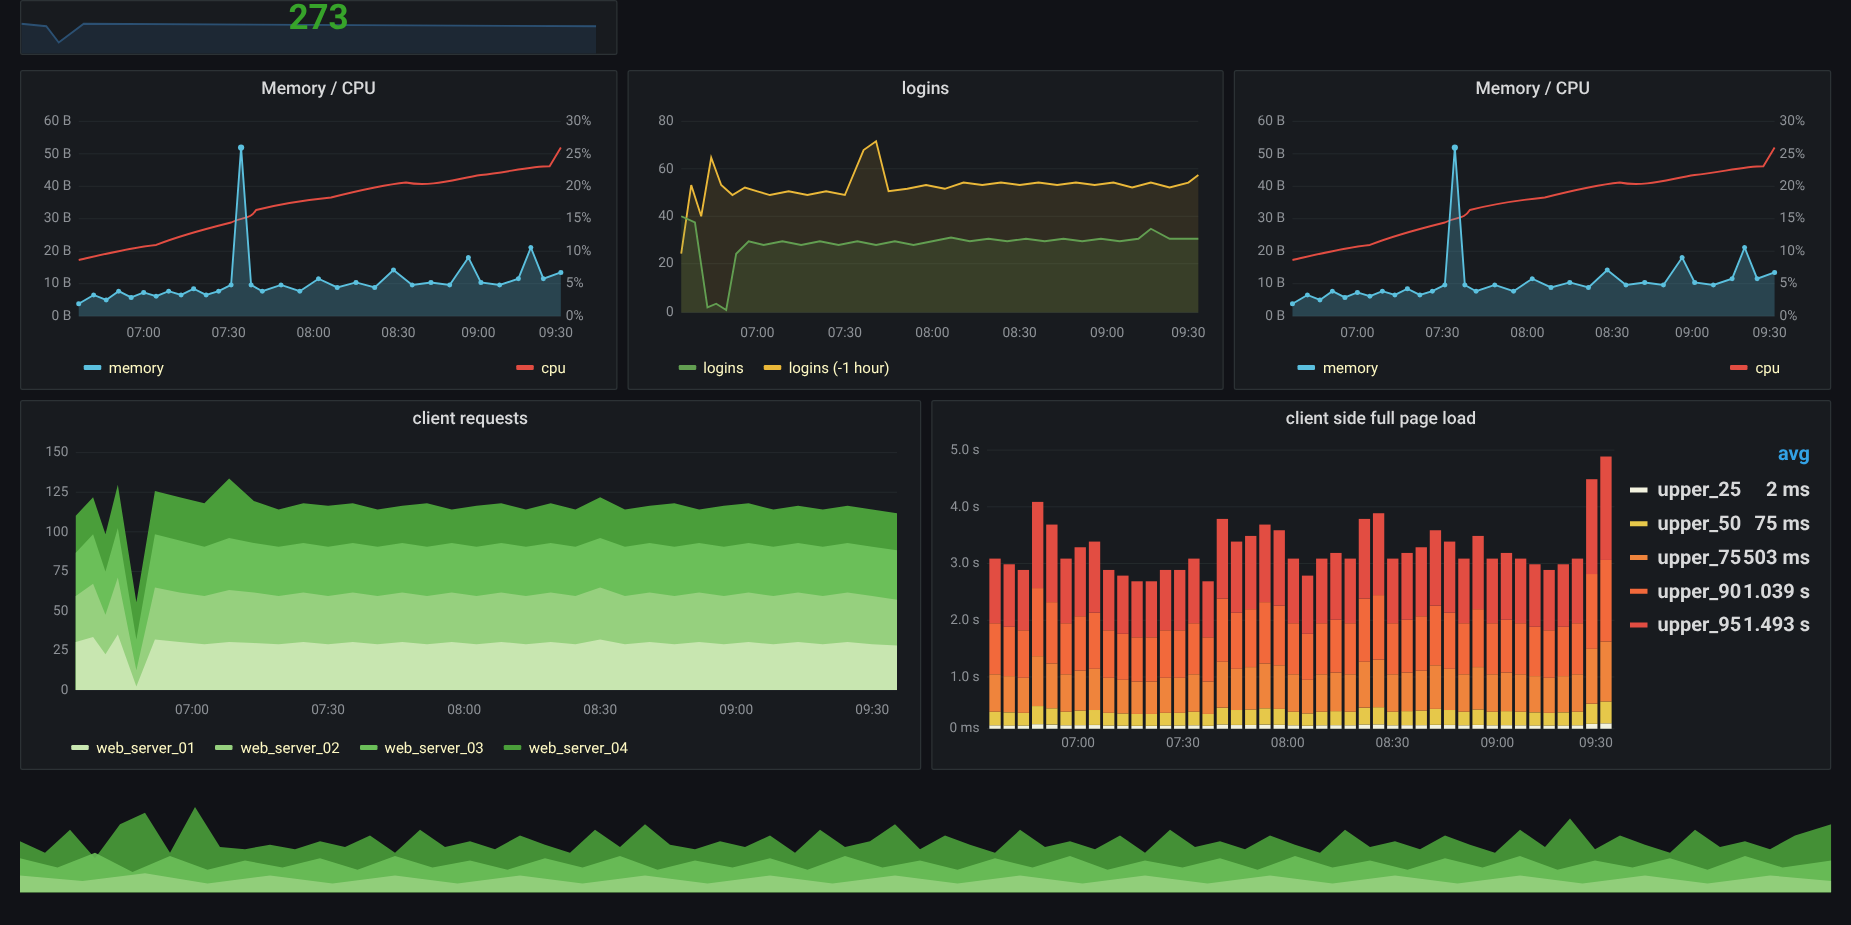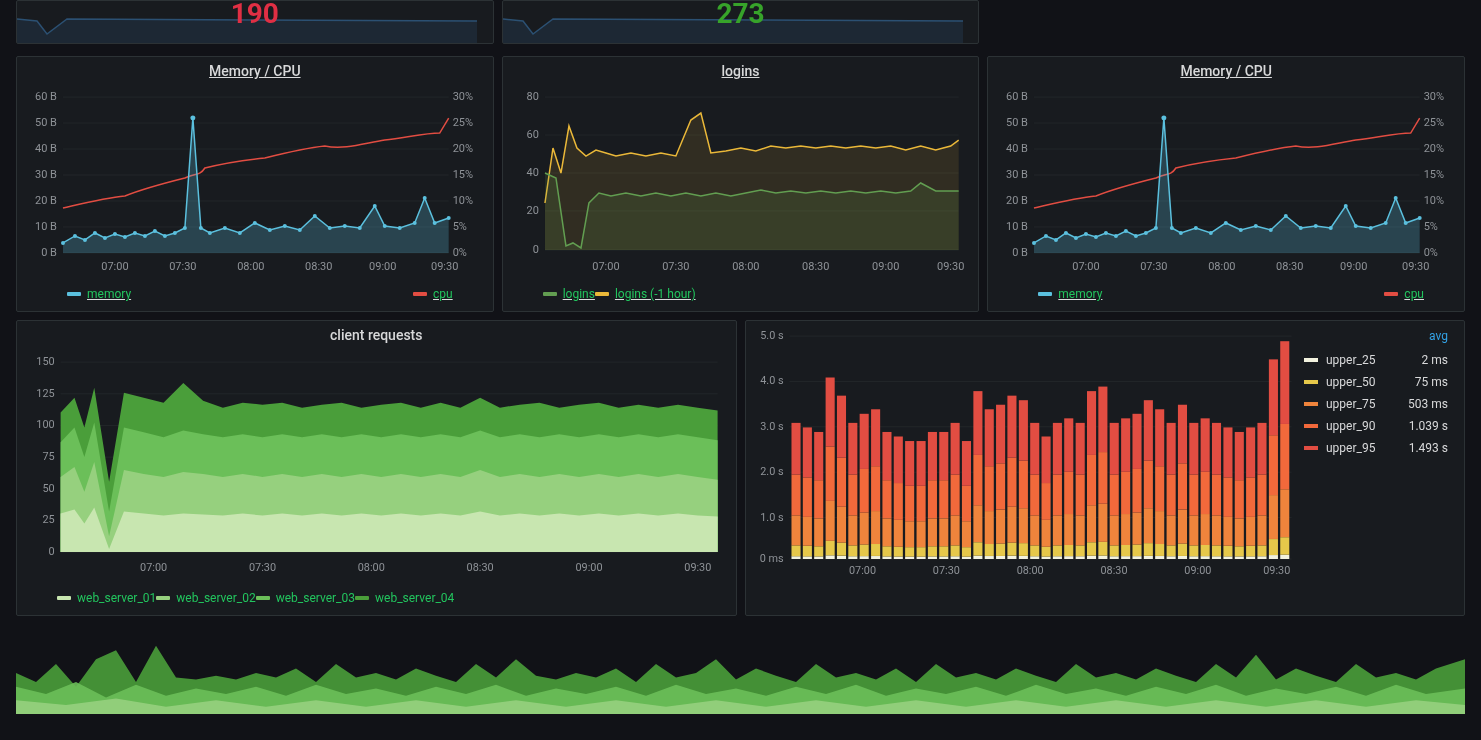--- a/index.html
+++ b/index.html
@@ -35,58 +35,51 @@
   .stat-row { height: 48px; }
   .stat-panel { height: 44px; display:flex; align-items:center; justify-content:center; position:relative; overflow:hidden;}
   .stat-value { font-size: 28px; font-weight: 700; position: relative; z-index: 2; margin-top:-18px;}
   .stat-value.red { color: #e02f44; }
   .stat-value.orange { color: #ff780a; }
   .stat-value.green { color: #37a32a; }
   .sparkline { position:absolute; bottom:0; left:0; right:0; height:44px; }
   
   .chart-body { position: relative; padding: 4px 8px 0 8px; height: 200px; }
   .axis-label { fill: #8e9297; font-size: 11px; }
-  .legend { display:flex; padding: 6px 10px 10px 50px; font-size:12px; color:#22c55e; align-items:center;}
+  .legend { display:flex; gap:16px; padding: 6px 10px 10px 50px; font-size:12px; color:#fef9c3; align-items:center;}
   .legend-right { margin-left:auto; padding-right:30px;}
   .legend-item { display:flex; align-items:center; gap:6px; }
   .legend-swatch { width:14px; height:4px; border-radius:1px; }
   
   .row2 { display:grid; grid-template-columns: 1fr 1fr; gap:8px; padding:8px 16px; }
   .server-body { height: 240px; position:relative; padding:4px 8px 0 8px;}
   .load-body { height:255px; position:relative; padding:4px 8px 0 8px; display:flex;}
   .load-chart { flex: 1; position:relative;}
-  .load-legend { width:160px; padding:4px 8px 0 8px; font-size:12px; color:#d8d9da;}
+  .load-legend { width:160px; padding:4px 8px 0 8px; font-size:16px; color:#d8d9da;font-weight:bold;}
   .load-legend-header { text-align:right; color:#33a2e5; padding-bottom:6px;}
   .load-legend-row { display:flex; align-items:flex-start; justify-content:space-between; padding:4px 0;}
   .load-legend-name { display:flex; align-items:center; gap:8px;}
   .load-legend-swatch { width:14px; height:4px; }
   .bottom-strip { height:90px; padding: 8px 16px 0 16px; position:relative;}
   svg text { font-family: inherit; }
 </style>
 </head>
 <body>
 
 <div class="grid stat-row">
   <div class="panel stat-panel">
     <svg class="sparkline" viewBox="0 0 460 44" preserveAspectRatio="none">
       <path d="M0,20 L20,22 L30,35 L50,20 L460,22" stroke="#2c5173" stroke-width="1.5" fill="none"></path>
       <path d="M0,20 L20,22 L30,35 L50,20 L460,22 L460,44 L0,44 Z" fill="#2c5173" fill-opacity="0.25"></path>
     </svg>
-    <span class="stat-value red">190</span>
-  </div>
-  <div class="panel stat-panel">
-    <svg class="sparkline" viewBox="0 0 460 44" preserveAspectRatio="none">
-      <path d="M0,20 L20,22 L30,35 L50,20 L460,22" stroke="#2c5173" stroke-width="1.5" fill="none"></path>
-      <path d="M0,20 L20,22 L30,35 L50,20 L460,22 L460,44 L0,44 Z" fill="#2c5173" fill-opacity="0.25"></path>
-    </svg>
     <span class="stat-value green">273</span>
   </div>
 </div>
 
-<div class="grid" style="margin-top:8px;text-decoration:underline;">
+<div class="grid" style="margin-top:8px;">
 
   <div class="panel">
     <div class="panel-title">Memory / CPU</div>
     <div class="chart-body">
       <svg viewBox="0 0 460 190" width="100%" height="100%">
 
         <g class="axis-label">
           <text x="32" y="12" text-anchor="end">60 B</text>
           <text x="32" y="38" text-anchor="end">50 B</text>
           <text x="32" y="64" text-anchor="end">40 B</text>
@@ -369,20 +362,21 @@
           <span>web_server_03</span>
         </div>
       <div class="legend-item">
           <span class="legend-swatch" style="background:#4a9e3a"></span>
           <span>web_server_04</span>
         </div>
     </div>
   </div>
 
   <div class="panel">
+    <div class="panel-title">client side full page load</div>
     <div class="load-body">
       <div class="load-chart">
         <svg id="load-svg" viewBox="0 0 550 250" width="100%" height="100%">
           <g class="axis-label">
             <text x="30" y="12" text-anchor="end">5.0 s</text>
             <text x="30" y="58" text-anchor="end">4.0 s</text>
             <text x="30" y="104" text-anchor="end">3.0 s</text>
             <text x="30" y="150" text-anchor="end">2.0 s</text>
             <text x="30" y="196" text-anchor="end">1.0 s</text>
             <text x="30" y="238" text-anchor="end">0 ms</text>

